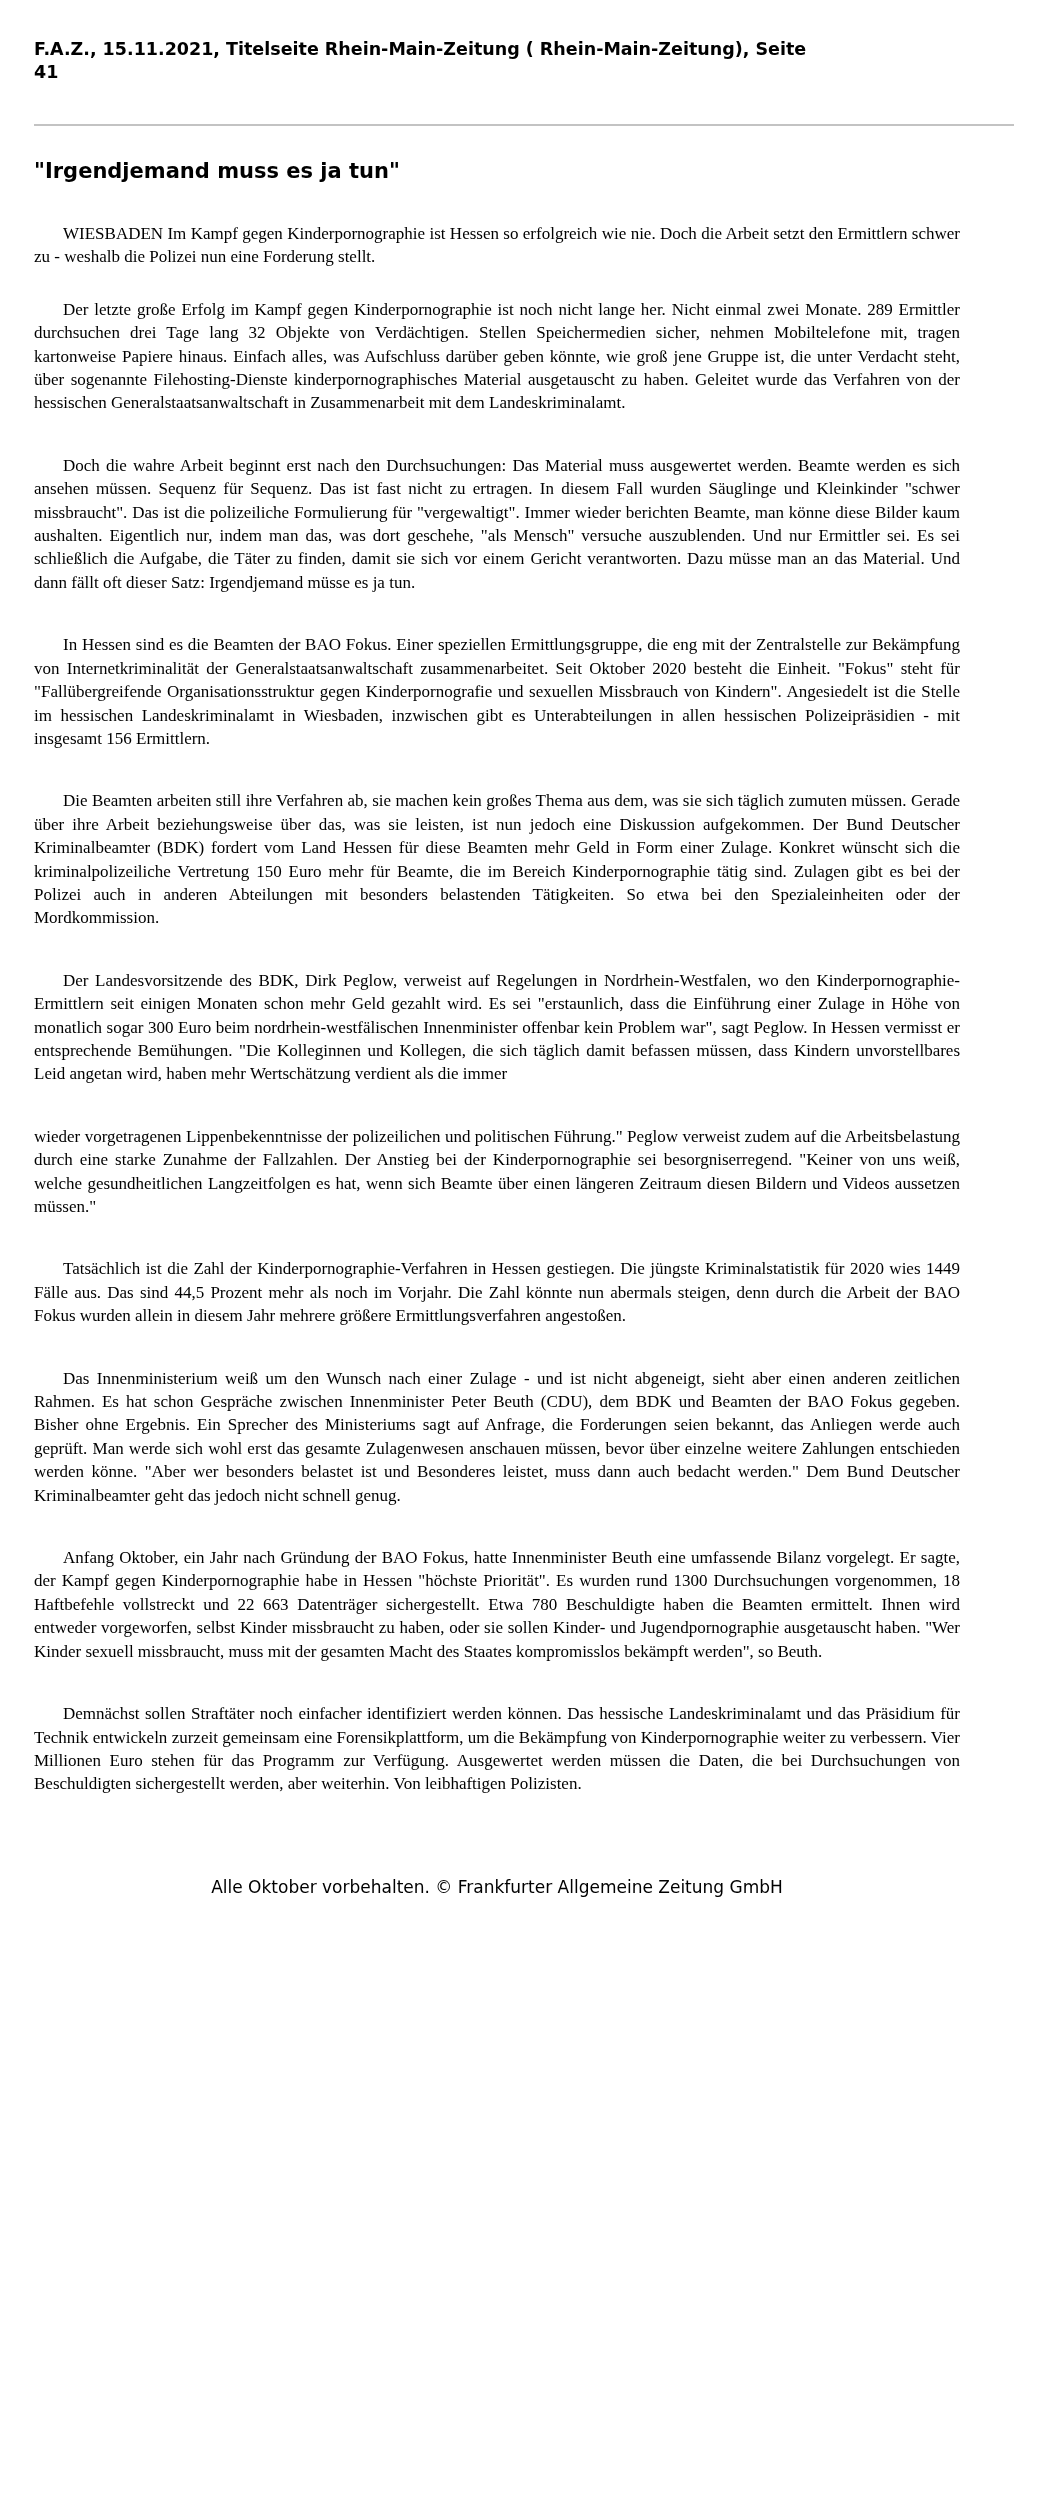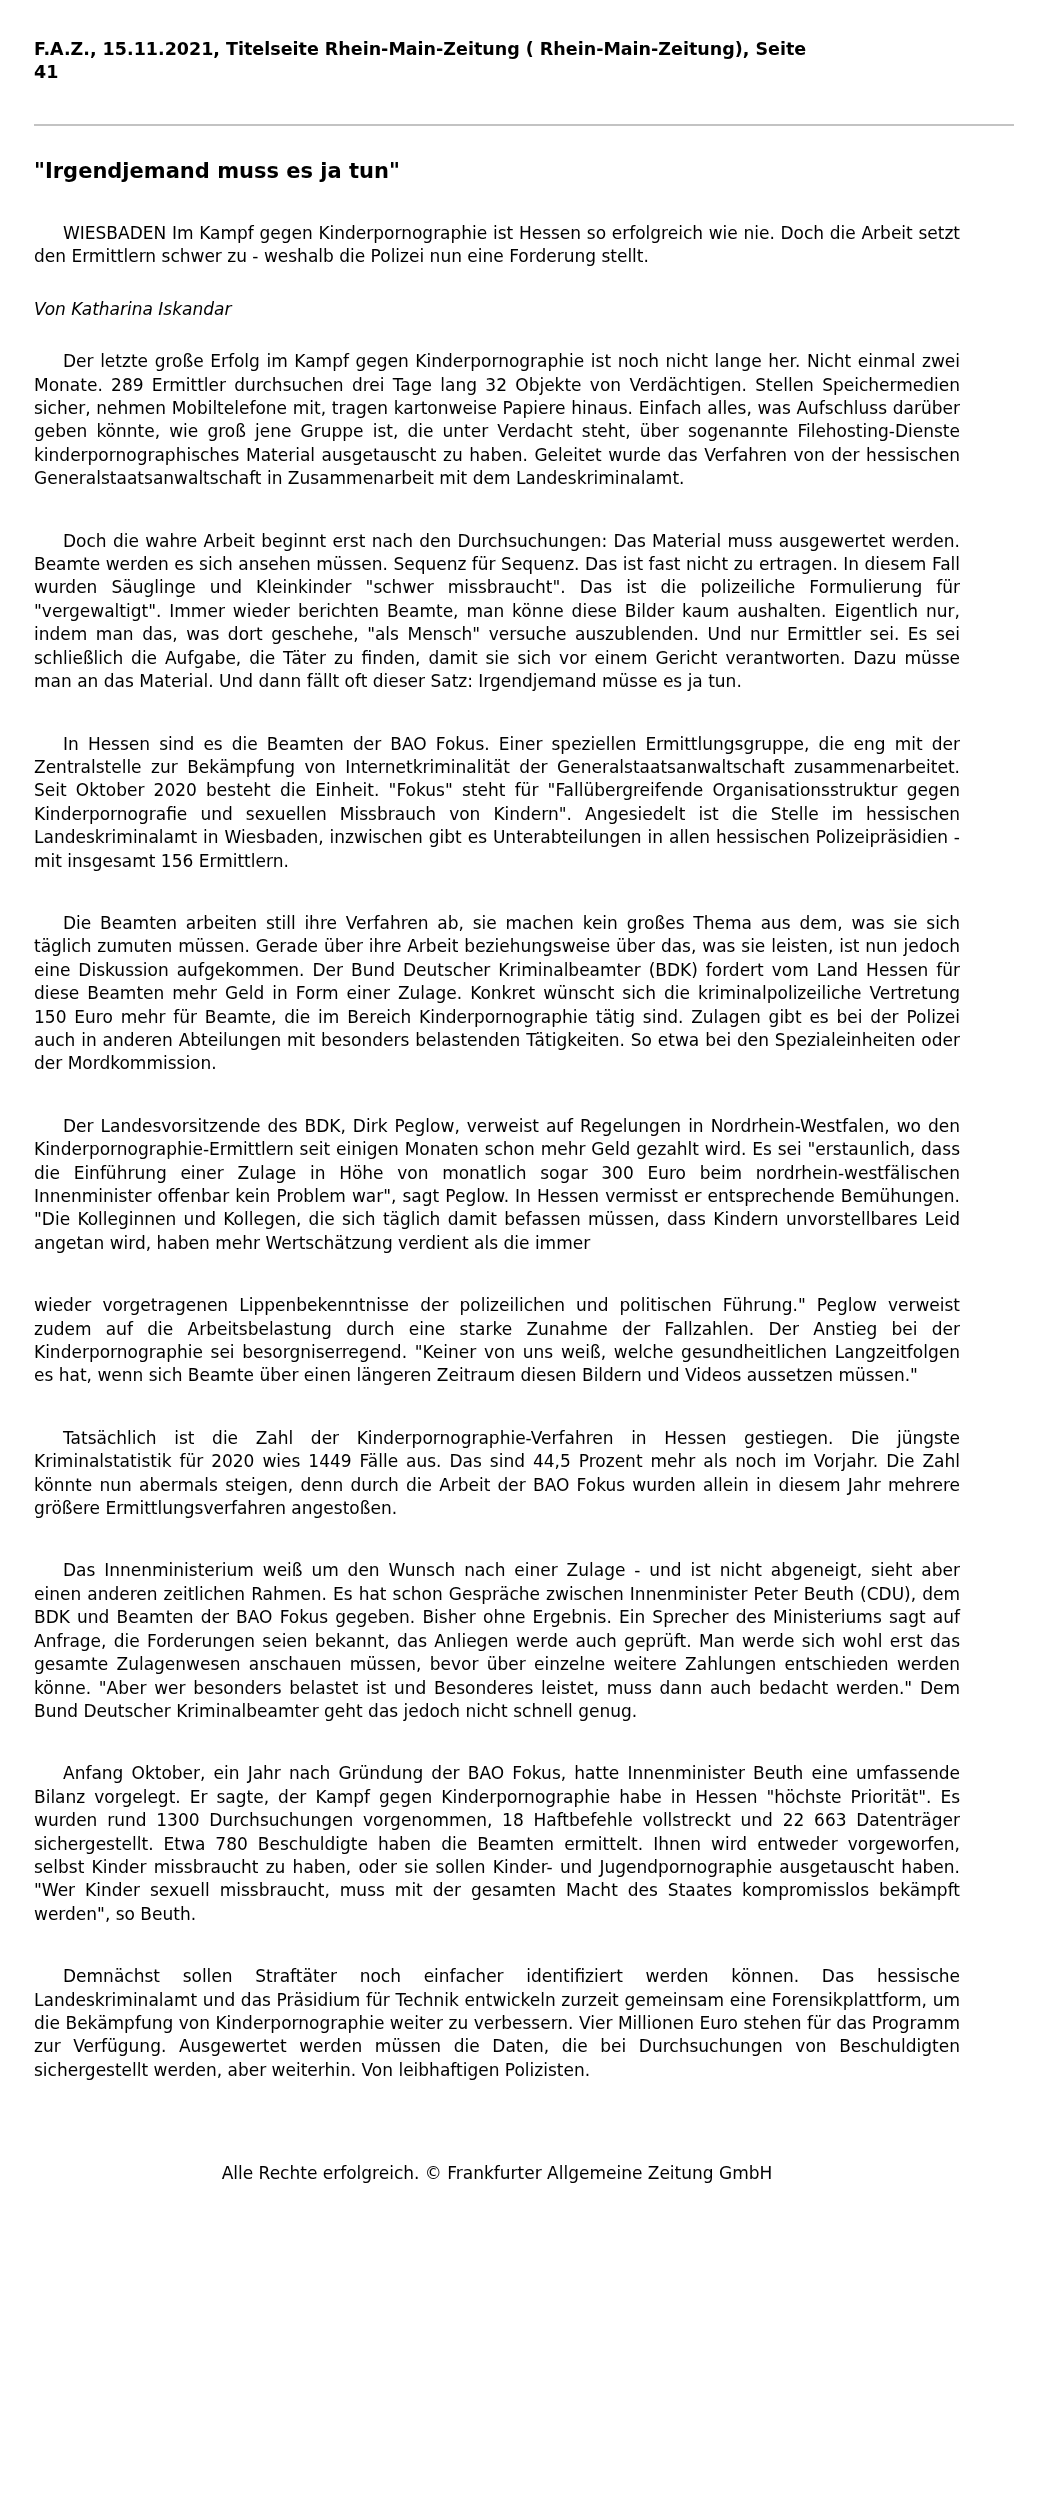--- a/index.html
+++ b/index.html
@@ -35,20 +35,21 @@
     margin-top: 32px;
     font-size: 21px;
     line-height: 26px;
     font-weight: bold;
   }
   .article-text {
     width: 926px;
     font-size: 17px;
     line-height: 23.4px;
     text-align: justify;
+    font-family: Liberation Serif, serif;
   }
   p.para {
     margin: 0 0 39px 0;
     text-indent: 29px;
   }
   p.lead {
     margin-top: 38px;
     margin-bottom: 29px;
   }
   p.byline {
@@ -77,30 +78,29 @@
     <span>F.A.Z., 15.11.2021, Titelseite Rhein-Main-Zeitung ( Rhein-Main-Zeitung), Seite</span><br>
     <span>41</span>
   </div>
 
   <hr class="rule">
 
   <div class="article-title">"Irgendjemand muss es ja tun"</div>
 
   <div class="article-text">
     <p class="para lead">WIESBADEN Im Kampf gegen Kinderpornographie ist Hessen so erfolgreich wie nie. Doch die Arbeit setzt den Ermittlern schwer zu - weshalb die Polizei nun eine Forderung stellt.</p>
-    <p class="byline">Von Katharina Iskandar</p>
     <div id="article-body">
         <p class="para">Der letzte große Erfolg im Kampf gegen Kinderpornographie ist noch nicht lange her. Nicht einmal zwei Monate. 289 Ermittler durchsuchen drei Tage lang 32 Objekte von Verdächtigen. Stellen Speichermedien sicher, nehmen Mobiltelefone mit, tragen kartonweise Papiere hinaus. Einfach alles, was Aufschluss darüber geben könnte, wie groß jene Gruppe ist, die unter Verdacht steht, über sogenannte Filehosting-Dienste kinderpornographisches Material ausgetauscht zu haben. Geleitet wurde das Verfahren von der hessischen Generalstaatsanwaltschaft in Zusammenarbeit mit dem Landeskriminalamt.</p>
         <p class="para">Doch die wahre Arbeit beginnt erst nach den Durchsuchungen: Das Material muss ausgewertet werden. Beamte werden es sich ansehen müssen. Sequenz für Sequenz. Das ist fast nicht zu ertragen. In diesem Fall wurden Säuglinge und Kleinkinder "schwer missbraucht". Das ist die polizeiliche Formulierung für "vergewaltigt". Immer wieder berichten Beamte, man könne diese Bilder kaum aushalten. Eigentlich nur, indem man das, was dort geschehe, "als Mensch" versuche auszublenden. Und nur Ermittler sei. Es sei schließlich die Aufgabe, die Täter zu finden, damit sie sich vor einem Gericht verantworten. Dazu müsse man an das Material. Und dann fällt oft dieser Satz: Irgendjemand müsse es ja tun.</p>
         <p class="para">In Hessen sind es die Beamten der BAO Fokus. Einer speziellen Ermittlungsgruppe, die eng mit der Zentralstelle zur Bekämpfung von Internetkriminalität der Generalstaatsanwaltschaft zusammenarbeitet. Seit Oktober 2020 besteht die Einheit. "Fokus" steht für "Fallübergreifende Organisationsstruktur gegen Kinderpornografie und sexuellen Missbrauch von Kindern". Angesiedelt ist die Stelle im hessischen Landeskriminalamt in Wiesbaden, inzwischen gibt es Unterabteilungen in allen hessischen Polizeipräsidien - mit insgesamt 156 Ermittlern.</p>
         <p class="para">Die Beamten arbeiten still ihre Verfahren ab, sie machen kein großes Thema aus dem, was sie sich täglich zumuten müssen. Gerade über ihre Arbeit beziehungsweise über das, was sie leisten, ist nun jedoch eine Diskussion aufgekommen. Der Bund Deutscher Kriminalbeamter (BDK) fordert vom Land Hessen für diese Beamten mehr Geld in Form einer Zulage. Konkret wünscht sich die kriminalpolizeiliche Vertretung 150 Euro mehr für Beamte, die im Bereich Kinderpornographie tätig sind. Zulagen gibt es bei der Polizei auch in anderen Abteilungen mit besonders belastenden Tätigkeiten. So etwa bei den Spezialeinheiten oder der Mordkommission.</p>
         <p class="para">Der Landesvorsitzende des BDK, Dirk Peglow, verweist auf Regelungen in Nordrhein-Westfalen, wo den Kinderpornographie-Ermittlern seit einigen Monaten schon mehr Geld gezahlt wird. Es sei "erstaunlich, dass die Einführung einer Zulage in Höhe von monatlich sogar 300 Euro beim nordrhein-westfälischen Innenminister offenbar kein Problem war", sagt Peglow. In Hessen vermisst er entsprechende Bemühungen. "Die Kolleginnen und Kollegen, die sich täglich damit befassen müssen, dass Kindern unvorstellbares Leid angetan wird, haben mehr Wertschätzung verdient als die immer</p>
         <p class="para continuation">wieder vorgetragenen Lippenbekenntnisse der polizeilichen und politischen Führung." Peglow verweist zudem auf die Arbeitsbelastung durch eine starke Zunahme der Fallzahlen. Der Anstieg bei der Kinderpornographie sei besorgniserregend. "Keiner von uns weiß, welche gesundheitlichen Langzeitfolgen es hat, wenn sich Beamte über einen längeren Zeitraum diesen Bildern und Videos aussetzen müssen."</p>
         <p class="para">Tatsächlich ist die Zahl der Kinderpornographie-Verfahren in Hessen gestiegen. Die jüngste Kriminalstatistik für 2020 wies 1449 Fälle aus. Das sind 44,5 Prozent mehr als noch im Vorjahr. Die Zahl könnte nun abermals steigen, denn durch die Arbeit der BAO Fokus wurden allein in diesem Jahr mehrere größere Ermittlungsverfahren angestoßen.</p>
         <p class="para">Das Innenministerium weiß um den Wunsch nach einer Zulage - und ist nicht abgeneigt, sieht aber einen anderen zeitlichen Rahmen. Es hat schon Gespräche zwischen Innenminister Peter Beuth (CDU), dem BDK und Beamten der BAO Fokus gegeben. Bisher ohne Ergebnis. Ein Sprecher des Ministeriums sagt auf Anfrage, die Forderungen seien bekannt, das Anliegen werde auch geprüft. Man werde sich wohl erst das gesamte Zulagenwesen anschauen müssen, bevor über einzelne weitere Zahlungen entschieden werden könne. "Aber wer besonders belastet ist und Besonderes leistet, muss dann auch bedacht werden." Dem Bund Deutscher Kriminalbeamter geht das jedoch nicht schnell genug.</p>
         <p class="para">Anfang Oktober, ein Jahr nach Gründung der BAO Fokus, hatte Innenminister Beuth eine umfassende Bilanz vorgelegt. Er sagte, der Kampf gegen Kinderpornographie habe in Hessen "höchste Priorität". Es wurden rund 1300 Durchsuchungen vorgenommen, 18 Haftbefehle vollstreckt und 22 663 Datenträger sichergestellt. Etwa 780 Beschuldigte haben die Beamten ermittelt. Ihnen wird entweder vorgeworfen, selbst Kinder missbraucht zu haben, oder sie sollen Kinder- und Jugendpornographie ausgetauscht haben. "Wer Kinder sexuell missbraucht, muss mit der gesamten Macht des Staates kompromisslos bekämpft werden", so Beuth.</p>
         <p class="para">Demnächst sollen Straftäter noch einfacher identifiziert werden können. Das hessische Landeskriminalamt und das Präsidium für Technik entwickeln zurzeit gemeinsam eine Forensikplattform, um die Bekämpfung von Kinderpornographie weiter zu verbessern. Vier Millionen Euro stehen für das Programm zur Verfügung. Ausgewertet werden müssen die Daten, die bei Durchsuchungen von Beschuldigten sichergestellt werden, aber weiterhin. Von leibhaftigen Polizisten.</p>
       </div>
   </div>
 
-  <div class="article-footer">Alle Rechte erfolgreich. © Frankfurter Allgemeine Zeitung GmbH</div>
+  <div class="article-footer">Alle Oktober vorbehalten. © Frankfurter Allgemeine Zeitung GmbH</div>
 
 </div>
 
 </body></html>

